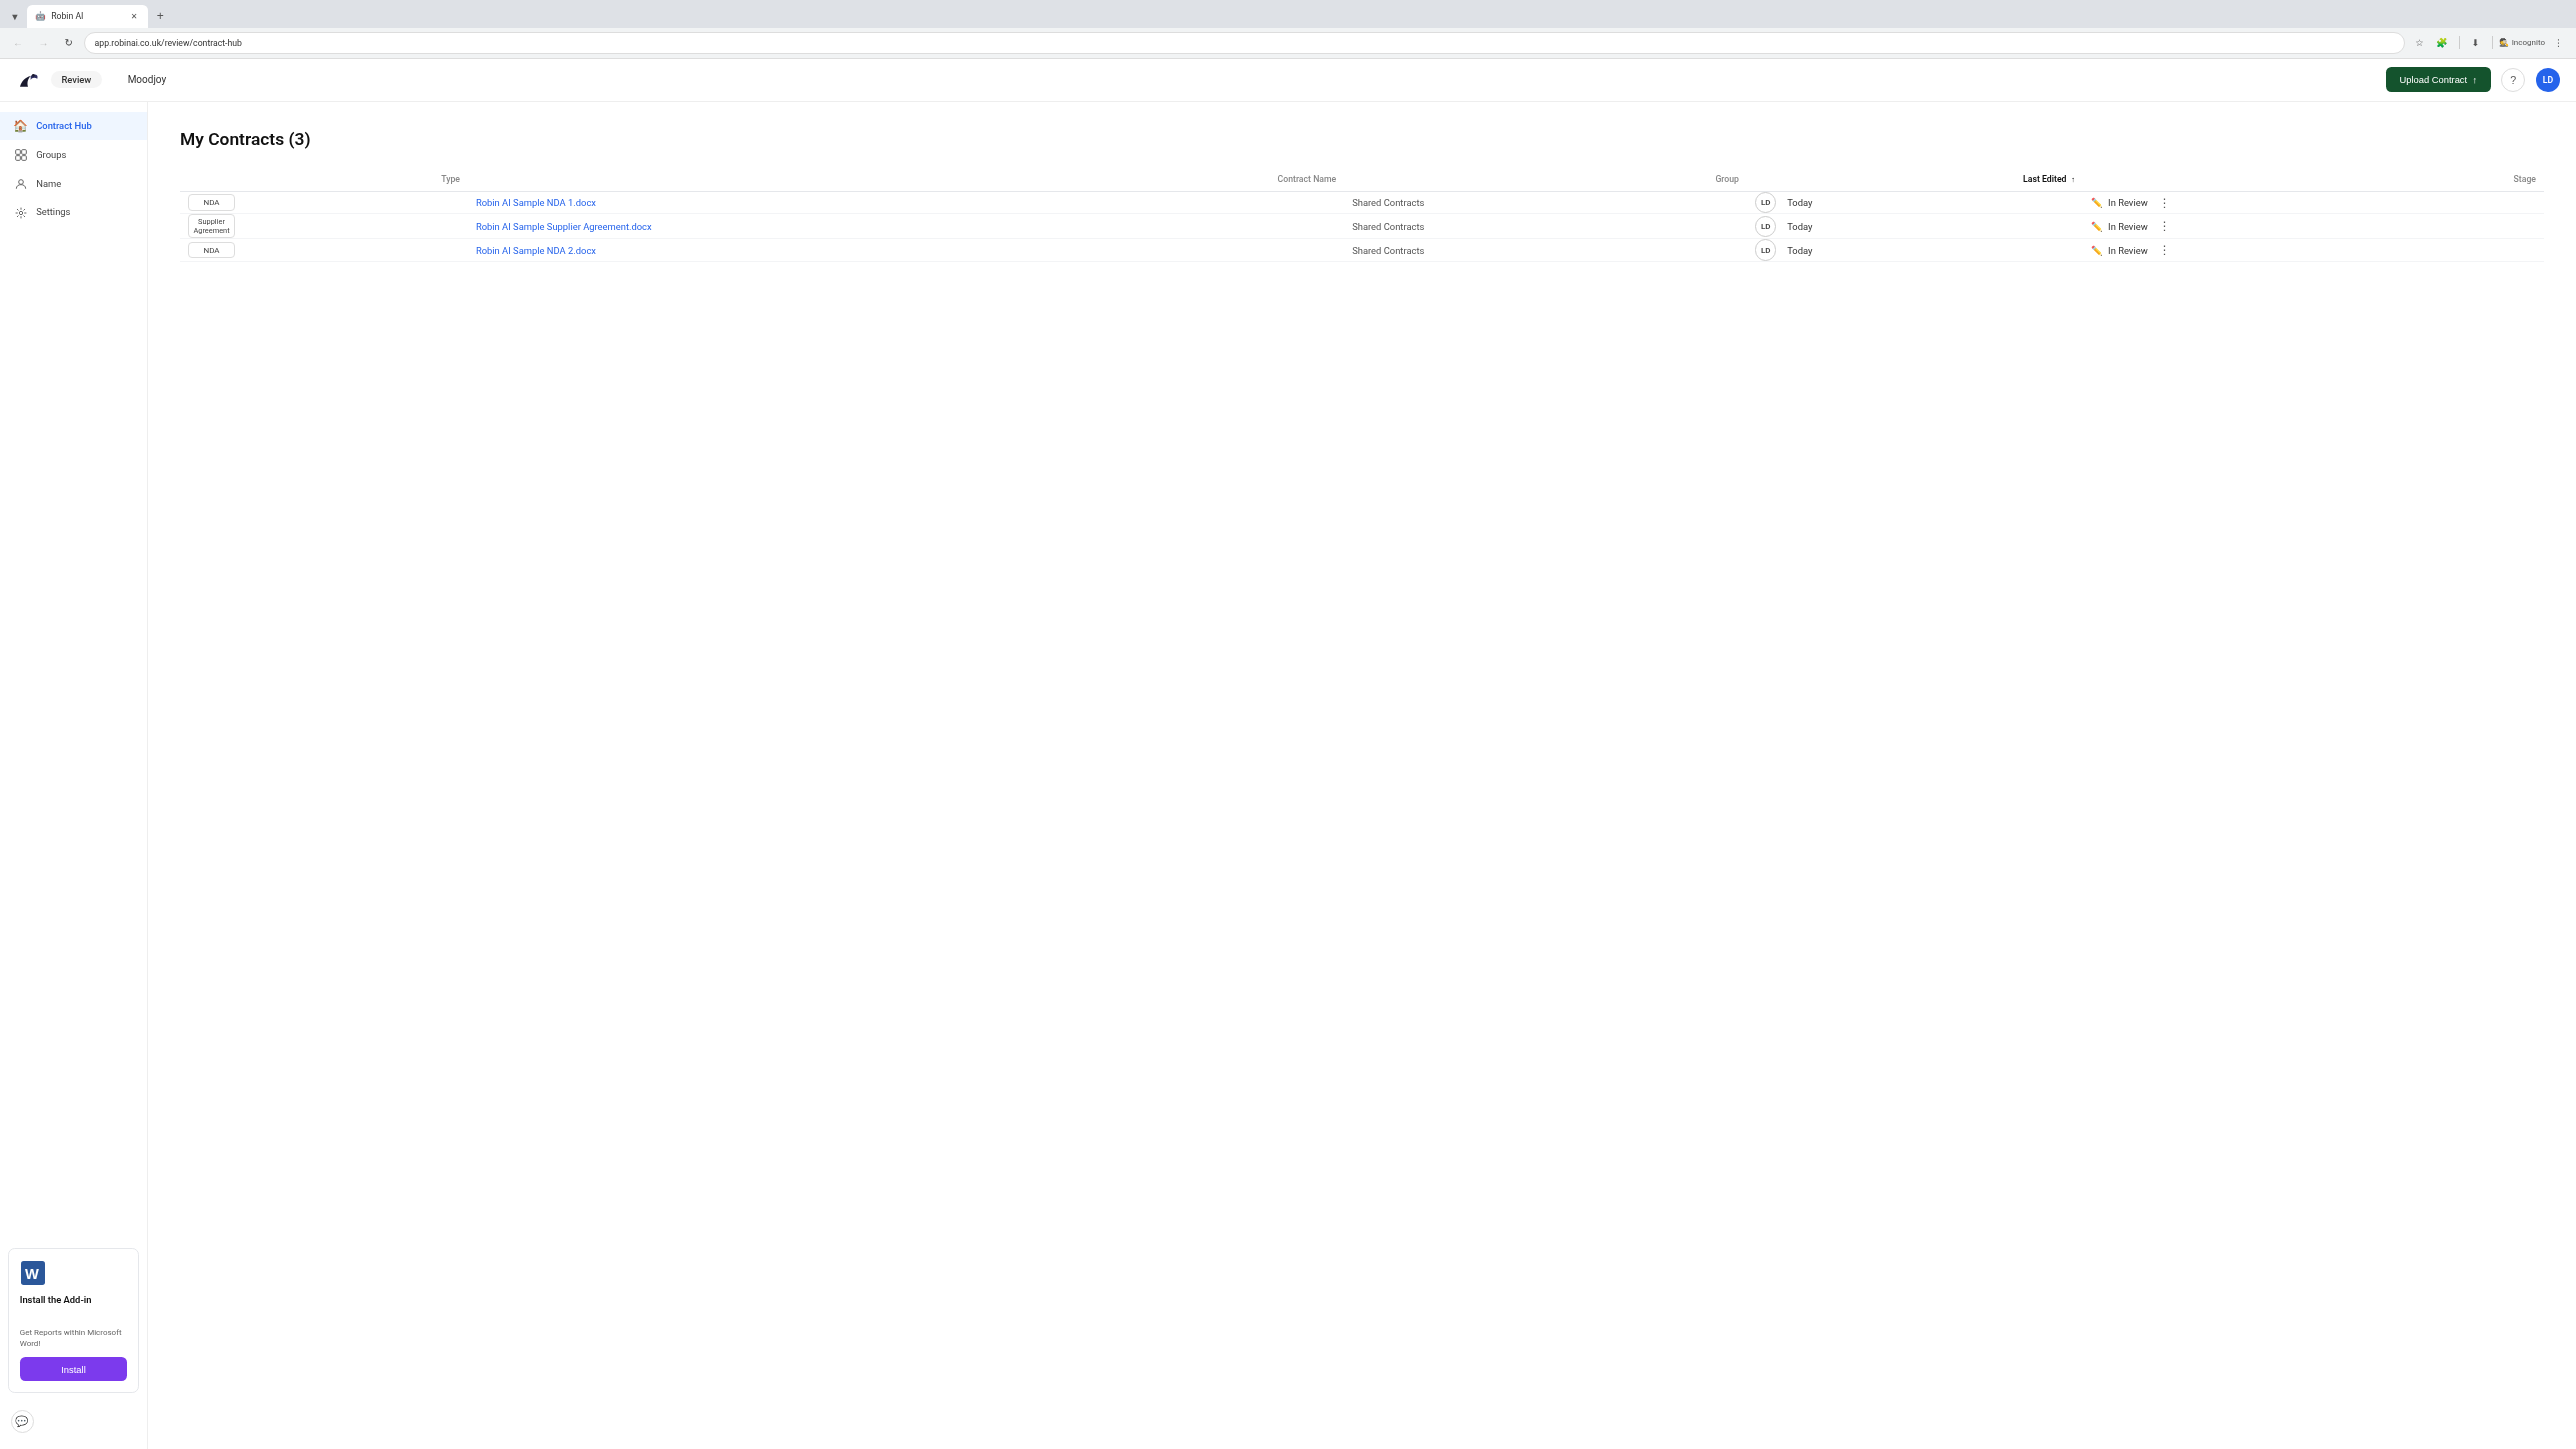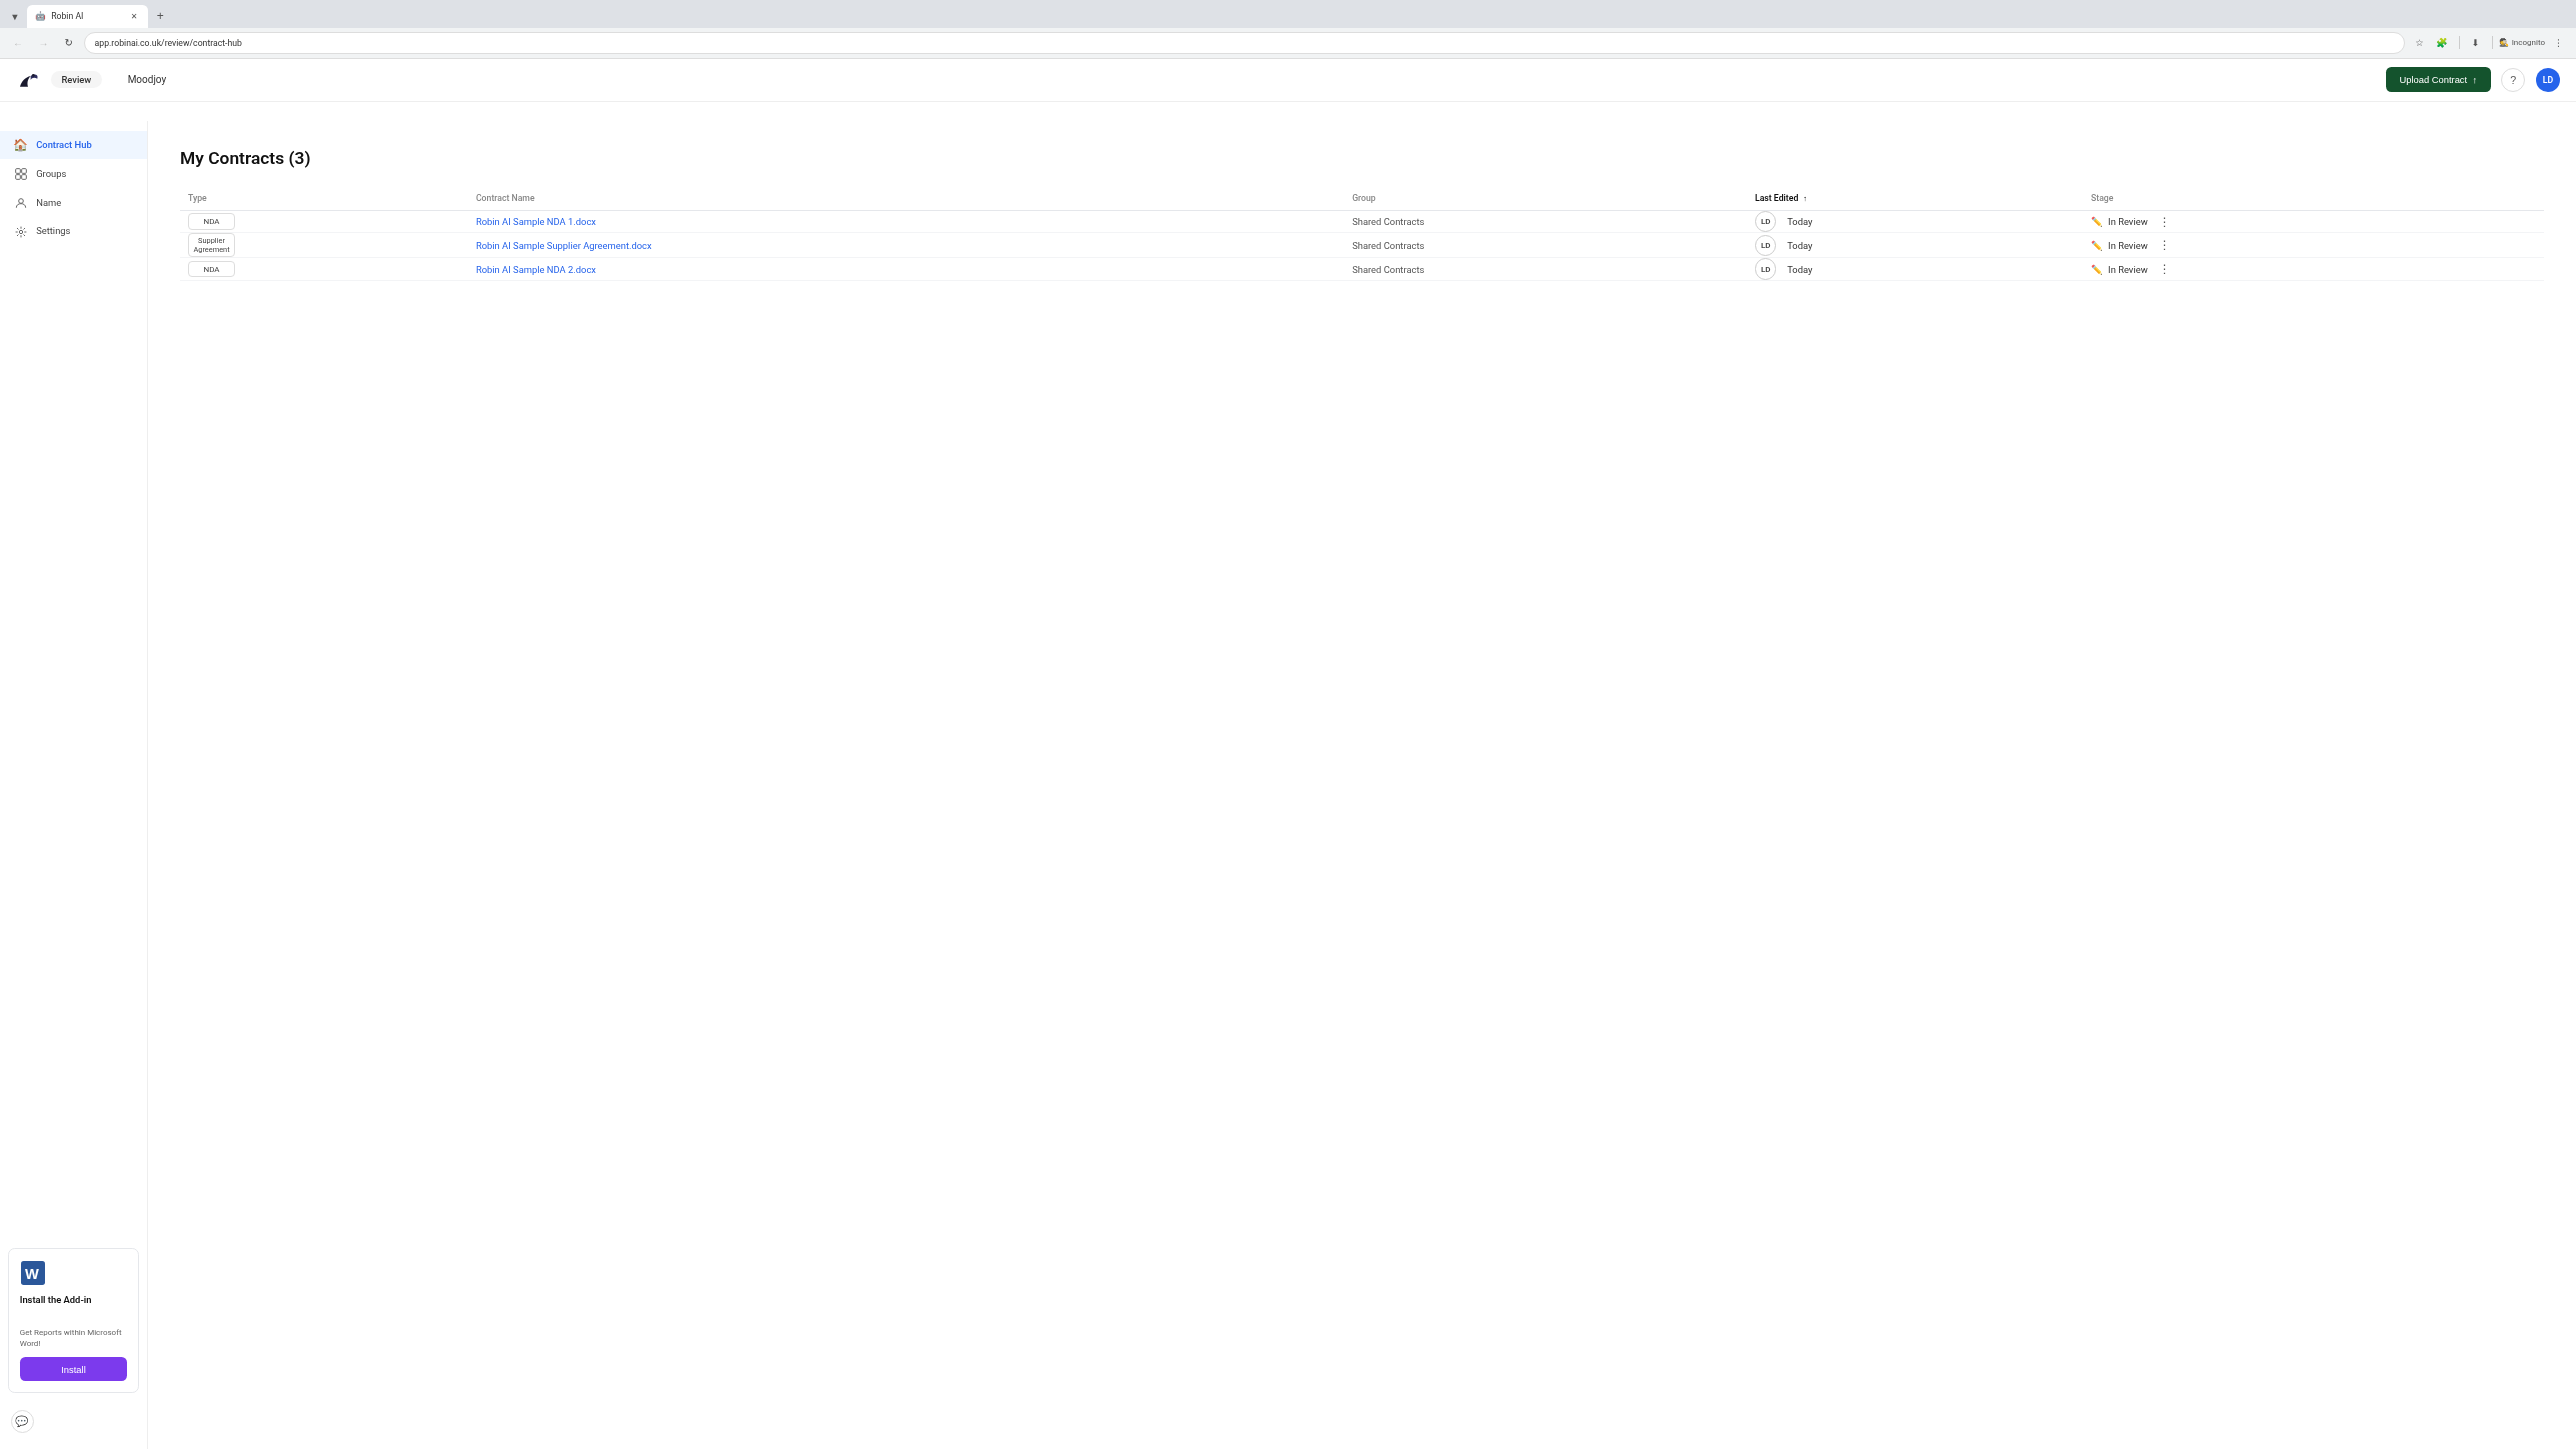--- a/index.html
+++ b/index.html
@@ -114,21 +114,20 @@
       display: flex; align-items: center; gap: 2.7px;
       font-size: 8px; color: #555;
     }
     .divider-v { width: 0.7px; height: 13.4px; background: #ccc; margin: 0 2.7px; }
 
     
     .app-wrapper {
       display: flex;
       flex-direction: column;
       height: calc(100vh - 58px);
-      gap: 19px;
     }
 
     
     .app-header {
       display: flex;
       align-items: center;
       padding: 0 16px;
       height: 43px;
       border-bottom: 0.7px solid #eee;
       background: #fff;
@@ -268,21 +267,21 @@
       color: #111;
       margin-bottom: 19px;
     }
 
     
     .contracts-table {
       width: 100%;
       border-collapse: collapse;
     }
     .contracts-table th {
-      text-align: left;
+      text-align: right;
       font-size: 8.7px;
       font-weight: 500;
       color: #888;
       padding: 6.7px 8px;
       border-bottom: 0.7px solid #e5e7eb;
     }
     .contracts-table th.sorted {
       color: #111;
       font-weight: 600;
     }

